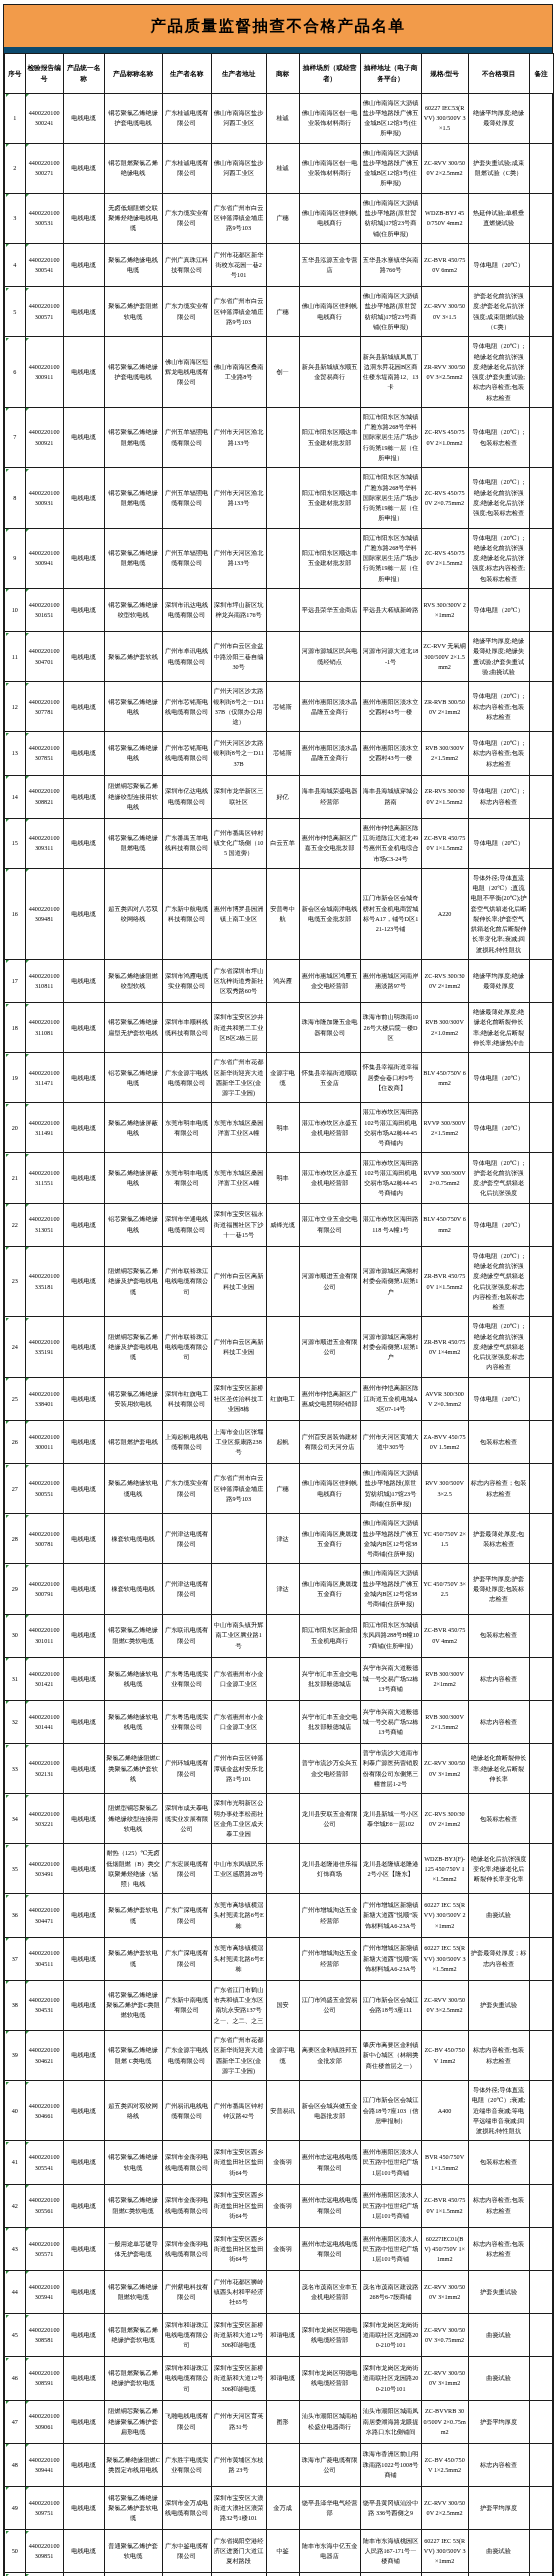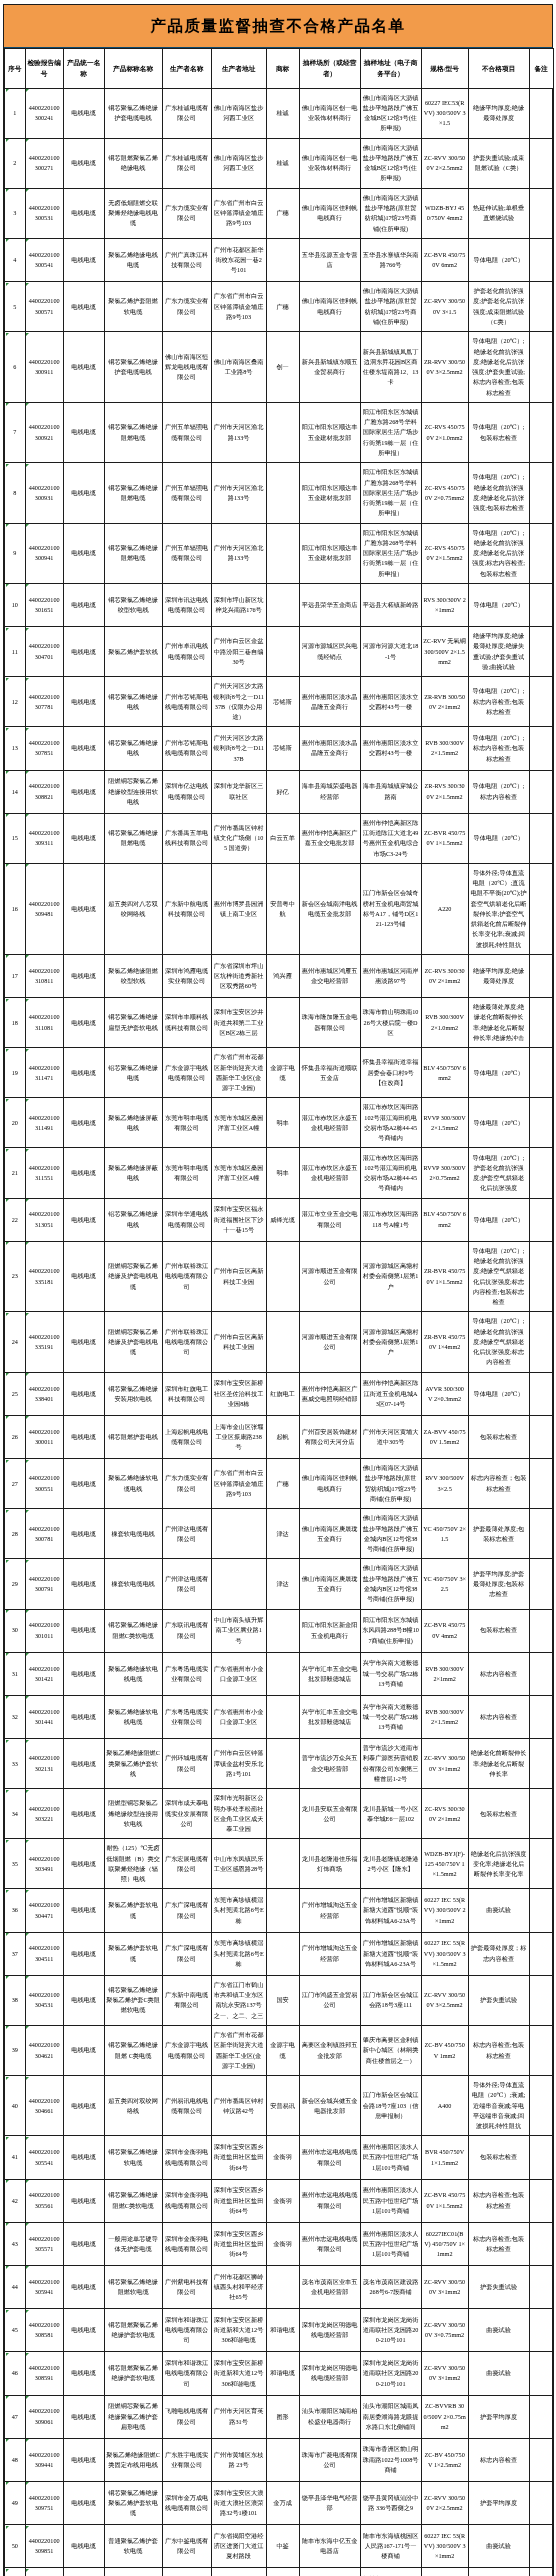--- a/index.html
+++ b/index.html
@@ -1,18 +1,18 @@
 <!DOCTYPE html>
 <html style="font-size:8.2px"><head>
 <meta charset="utf-8">
 <style>
   html,body{margin:0;padding:0;background:#ffffff;color:#000;
     font-family:"Liberation Serif","DejaVu Serif",serif;}
   .sheet{width:548px;margin:4.1px auto;border:1px solid #1c1c1c;background:#fff;}
-  .title-bar{background:#f29b4a;border-bottom:1px solid #0c4a6e;
+  .title-bar{background:#f29b4a;border-bottom:6px solid #0c4a6e;
     display:flex;align-items:center;justify-content:center;height:42px;}
   .title-bar h1{margin:0;font-size:15.5px;font-weight:bold;letter-spacing:1.5px;}
   table{border-collapse:collapse;width:100%;table-layout:fixed;}
   th,td{border:0.5px solid #1c1c1c;vertical-align:middle;text-align:center;
     padding:4.1px 1.5px;font-size:6.2px;line-height:1.65;word-break:break-all;}
   thead th{font-size:6.7px;font-weight:bold;padding:8.2px 1px;
     border-bottom:1.5px solid #1c1c1c;background:#fff;}
   tbody tr{border-top:1px solid #1c1c1c;}
   tbody td{height:34px;}
   td.mark{position:relative;}

